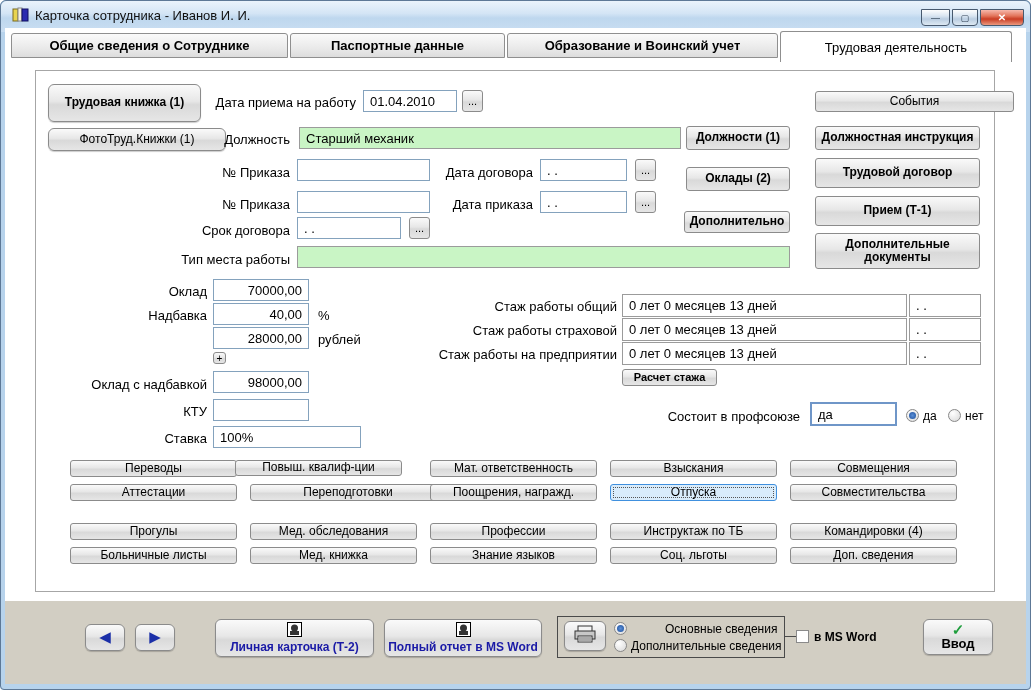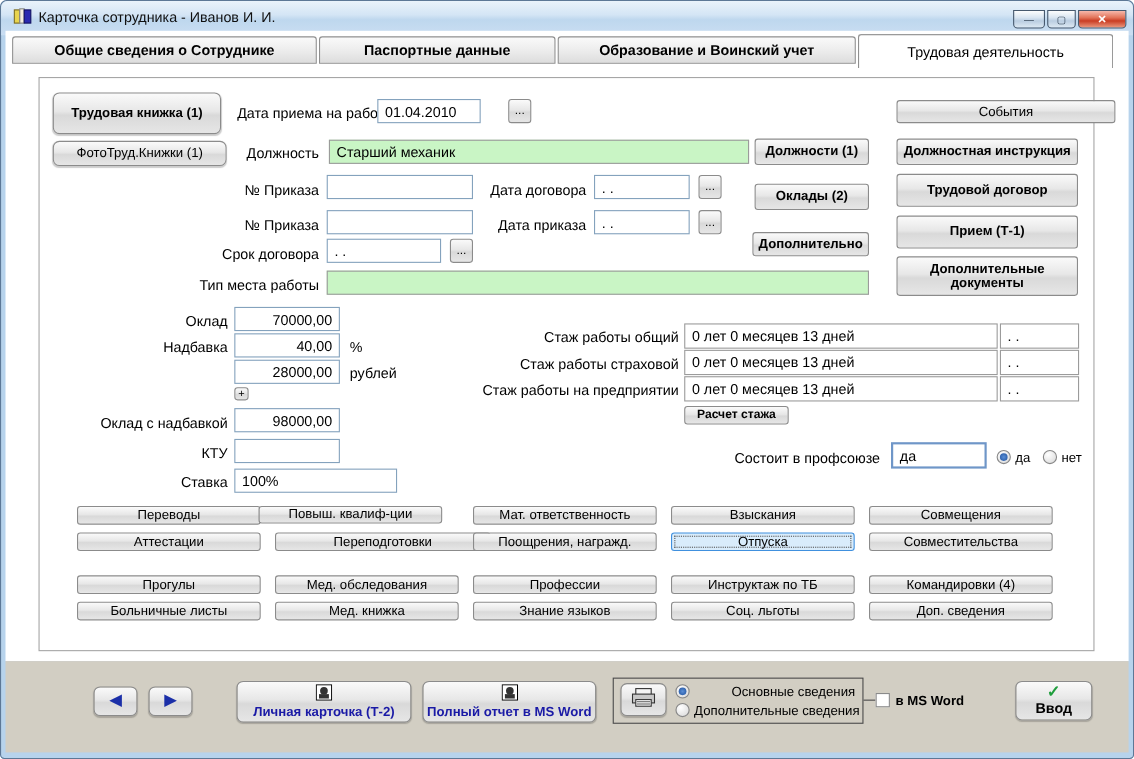--- a/index.html
+++ b/index.html
@@ -107,26 +107,26 @@
     </div>
   <div class="tab active" style="left:780px; width:232px;">
       <span>Трудовая деятельность</span>
     </div>
 
   <div class="groupbox"></div>
 
   <div class="btn b rnd" style="left:48px; top:84px; width:153px; height:38px;">
       <span>Трудовая книжка (1)</span>
     </div>
-  <div class="btn rnd" style="left:48px; top:128px; width:158px; height:23px;">
+  <div class="btn rnd" style="left:48px; top:128px; width:178px; height:23px;">
       <span>ФотоТруд.Книжки (1)</span>
     </div>
 
   <div class="lbl r" style="left:178px; top:95px; width:178px;">Дата приема на работу</div>
-  <div class="field" style="left:343px; top:90px; width:94px; height:22px;">
+  <div class="field" style="left:363px; top:90px; width:94px; height:22px;">
       <span>01.04.2010</span>
     </div>
   <div class="btn small" style="left:462px; top:90px; width:21px; height:22px;">
       <span>...</span>
     </div>
   <div class="btn" style="left:815px; top:91px; width:199px; height:21px;">
       <span>События</span>
     </div>
 
   <div class="lbl r" style="left:190px; top:132px; width:100px;">Должность</div>

